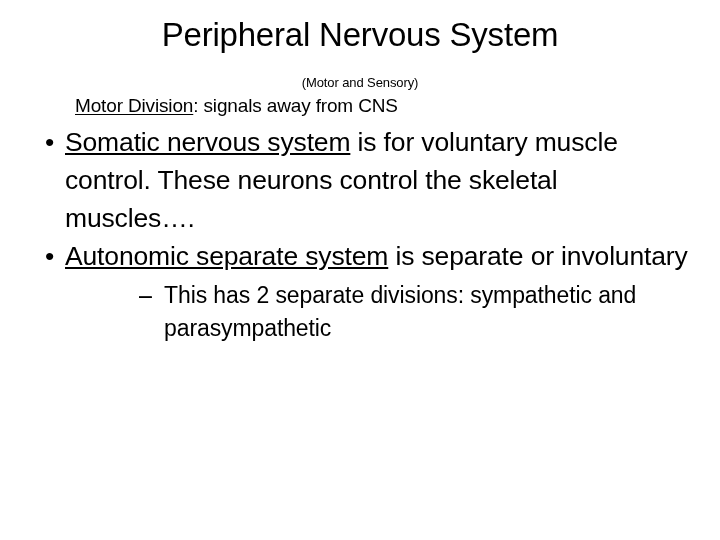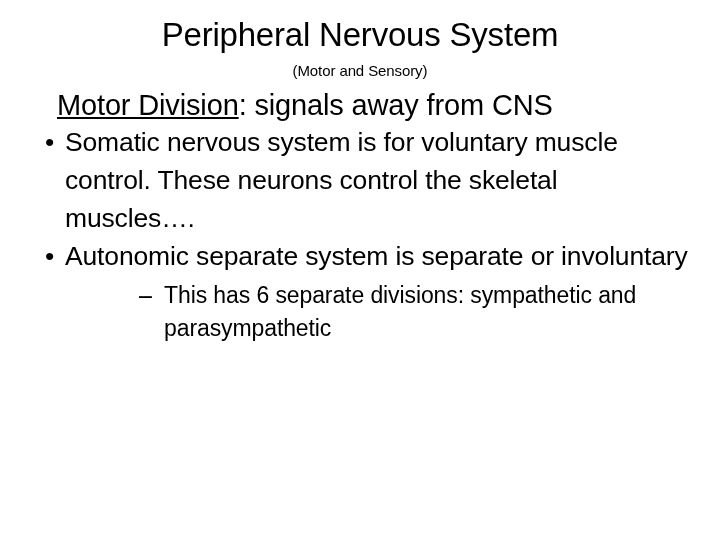--- a/index.html
+++ b/index.html
@@ -28,35 +28,35 @@
     text-align: center;
   }
   .slide-title {
     font-size: 33px;
     line-height: 38px;
     font-weight: normal;
     letter-spacing: -0.2px;
     white-space: nowrap;
   }
   .slide-subtitle {
-    font-size: 15px;
+    font-size: 13px;
     line-height: 18px;
-    margin-top: 8px;
+    margin-top: 20px;
     letter-spacing: -0.1px;
   }
   .body-block {
     position: absolute;
     top: 88px;
     left: 0;
     width: 720px;
   }
   .lead-line {
-    font-size: 29px;
+    font-size: 19px;
     line-height: 35px;
-    padding-left: 57px;
+    padding-left: 75px;
     white-space: nowrap;
     letter-spacing: -0.15px;
   }
   .lead-line .u {
     text-decoration: underline;
     text-underline-offset: 2px;
   }
   ul.level1 {
     list-style: none;
     margin: 0;
@@ -72,20 +72,21 @@
     margin: 0;
   }
   ul.level1 > li.bullet1 > .marker {
     position: absolute;
     left: 45px;
     top: 0;
     font-size: 26.5px;
     line-height: 38px;
   }
   .u {
+    text-decoration: underline;
     text-underline-offset: 2px;
   }
   ul.level2 {
     list-style: none;
     margin: 4px 0 0 0;
     padding: 0;
   }
   ul.level2 > li.bullet2 {
     position: relative;
     font-size: 23px;
@@ -129,20 +130,20 @@
       <li class="bullet1">
         <span class="marker">•</span>
         <span class="u">Autonomic separate system</span><span> is separate or involuntary</span>
 
         <ul class="level2">
           <li class="bullet2">
             <span class="marker">–</span>
           </li>
           <li class="bullet2">
             <span class="marker">–</span>
-            <span>This has 6 separate divisions: sympathetic and parasympathetic</span>
+            <span>This has 2 separate divisions: sympathetic and parasympathetic</span>
           </li>
         </ul>
       </li>
 
     </ul>
   </div>
 </div>
 
 </body></html>

